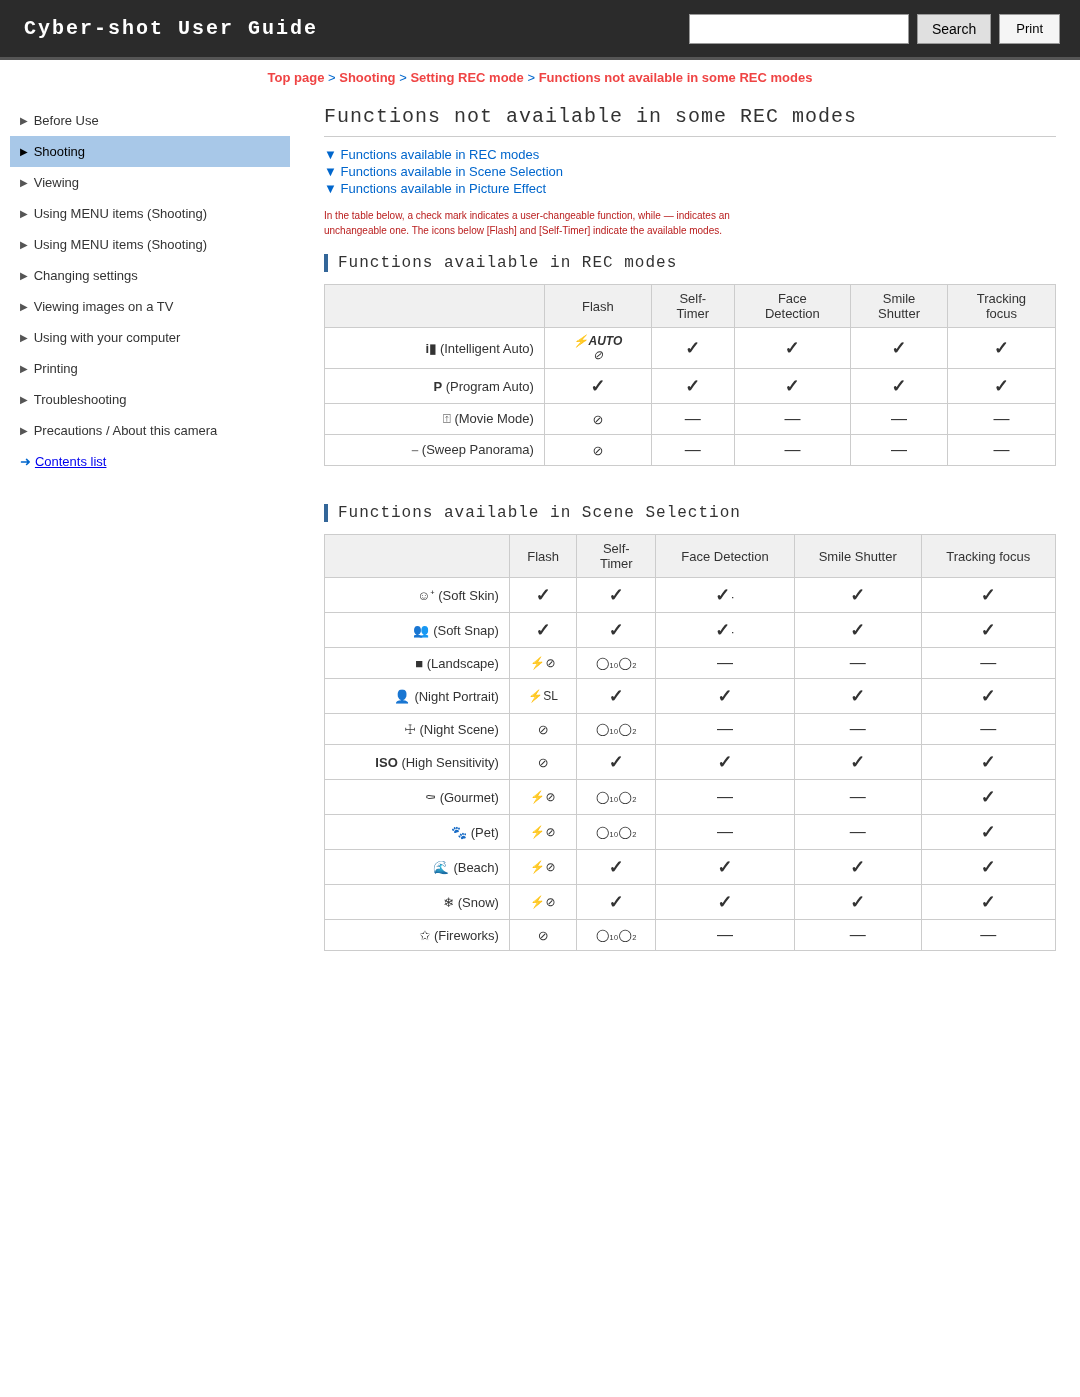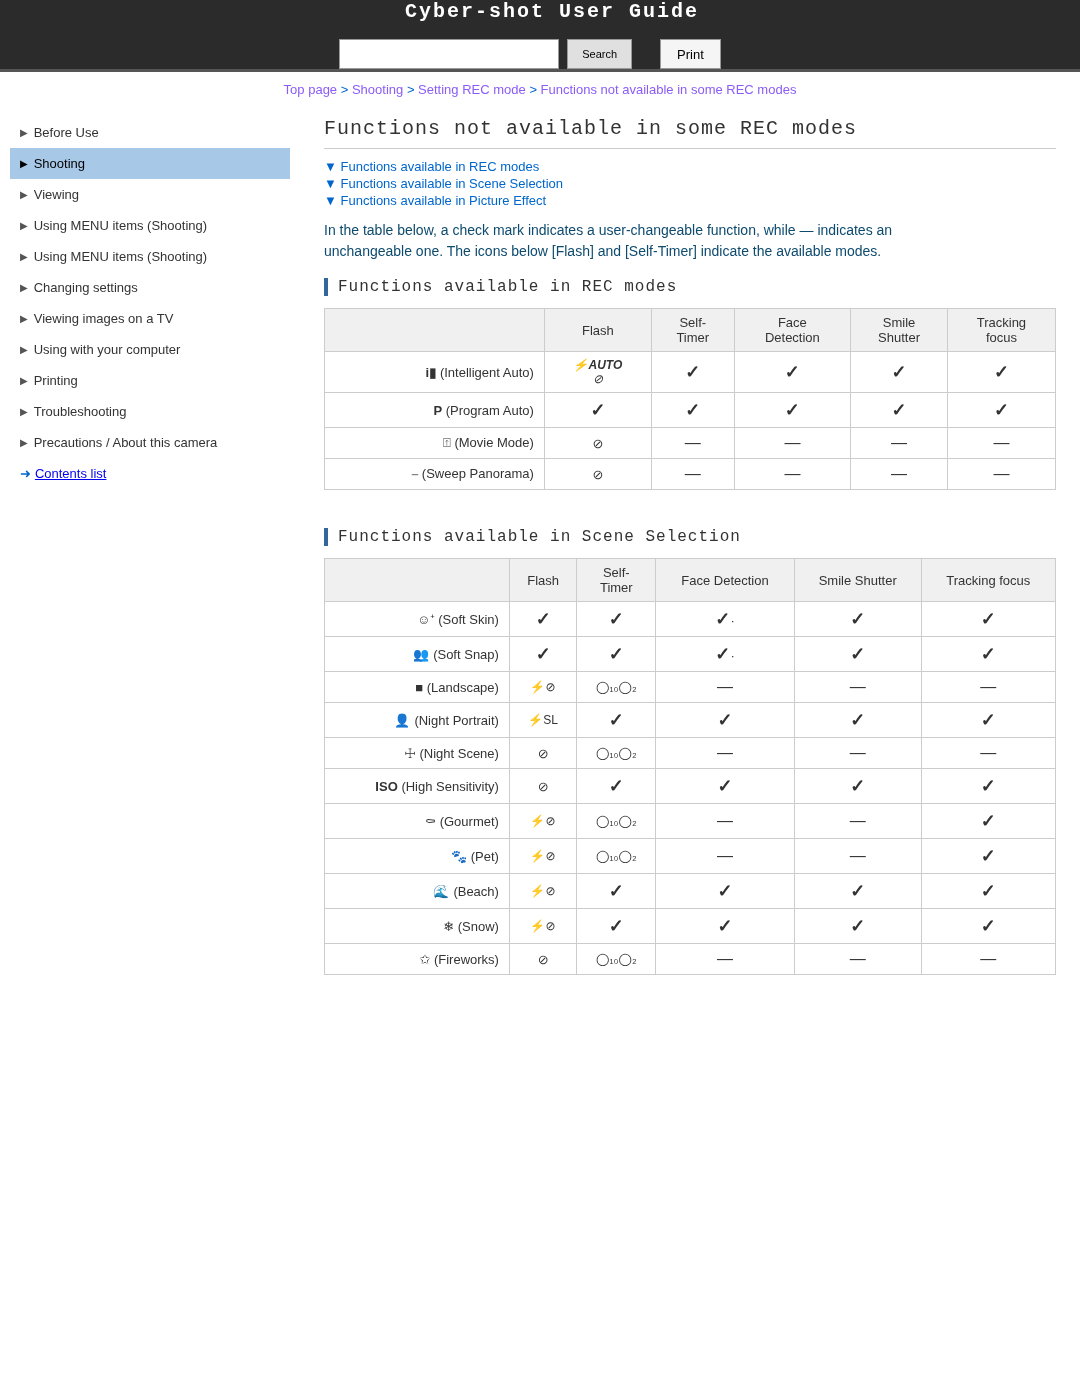--- a/index.html
+++ b/index.html
@@ -5,23 +5,22 @@
     * { margin: 0; padding: 0; box-sizing: border-box; }
     body { font-family: Arial, sans-serif; font-size: 13px; color: #333; background: #fff; width: 1080px; }
 
     
     .header {
       background: #2b2b2b;
       padding: 0;
       display: flex;
       align-items: center;
       justify-content: space-between;
-      height: 72px;
+      height: 60px;
       border-bottom: 3px solid #555;
-      flex-direction: column;
     }
     .header-title {
       color: #fff;
       font-size: 20px;
       font-family: 'Courier New', monospace;
       letter-spacing: 2px;
       padding-left: 24px;
       font-weight: bold;
     }
     .header-right {
@@ -37,40 +36,39 @@
       padding: 0 8px;
       font-size: 13px;
       background: #fff;
     }
     .search-btn {
       height: 30px;
       padding: 0 14px;
       background: #e0e0e0;
       border: 1px solid #999;
       cursor: pointer;
-      font-size: 11px;
+      font-size: 14px;
     }
     .print-btn {
       height: 30px;
       padding: 0 16px;
       background: #f5f5f5;
       border: 1px solid #999;
       cursor: pointer;
       font-size: 13px;
-      margin-left: 20px;
     }
 
     
     .breadcrumb {
       text-align: center;
       padding: 10px 20px;
       font-size: 13px;
       color: #0066cc;
     }
-    .breadcrumb a { color: #8b5cf6; text-decoration: none; }
+    .breadcrumb a { color: #ef4444; text-decoration: none; font-weight: bold; }
 
     
     .layout {
       display: flex;
       padding: 10px 0;
     }
 
     
     .sidebar {
       width: 300px;
@@ -135,22 +133,22 @@
       display: block;
       margin-bottom: 2px;
       font-size: 13px;
     }
     .link-list a::before {
       content: '▼ ';
       color: #0066cc;
     }
 
     .note-text {
-      font-size: 14px;
-      color: #0c4a6e;
+      font-size: 10px;
+      color: #b91c1c;
       margin-bottom: 8px;
       line-height: 1.5;
     }
 
     .section-heading {
       font-size: 16px;
       font-family: 'Courier New', monospace;
       letter-spacing: 1px;
       margin: 16px 0 12px 0;
       border-left: 4px solid #336699;

